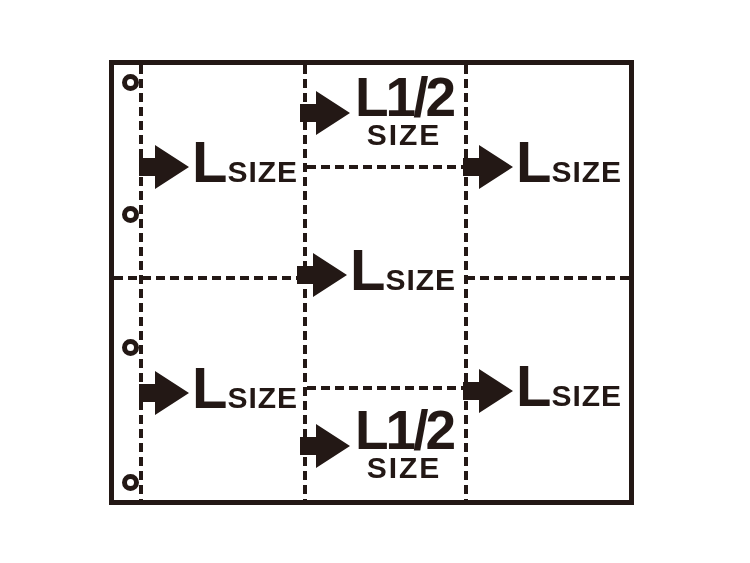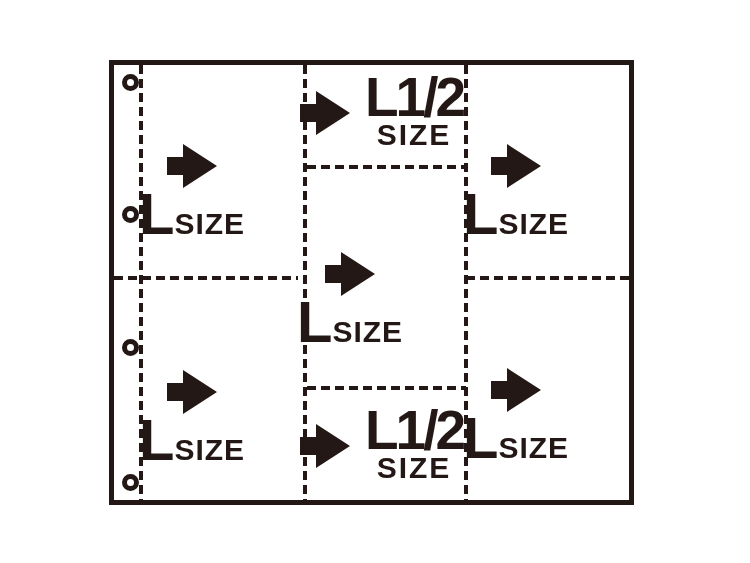--- a/index.html
+++ b/index.html
@@ -42,33 +42,32 @@
     border:5px solid var(--ink);
     border-radius:50%;
     background:var(--bg);
   }
   
   .lsize-label{
     position:absolute;
     display:flex;align-items:center;gap:3px;
     height:46px;
     white-space:nowrap;
-    flex-direction:column;
   }
   .lsize-label .text-row{white-space:nowrap;}
   .main-l{
     font-size:58px;font-weight:bold;line-height:46px;
   }
   .sub-size{
     font-size:30px;font-weight:bold;line-height:46px;letter-spacing:1px;
   }
   
   .half-label{
     position:absolute;
-    display:flex;align-items:center;gap:15px;
+    display:flex;align-items:center;gap:5px;
     white-space:nowrap;
   }
   .half-text{
     display:flex;flex-direction:column;align-items:center;
   }
   .half-main{
     font-size:55px;font-weight:bold;line-height:44px;letter-spacing:-3px;
   }
   .half-sub{
     font-size:30px;font-weight:bold;line-height:32px;letter-spacing:2px;

